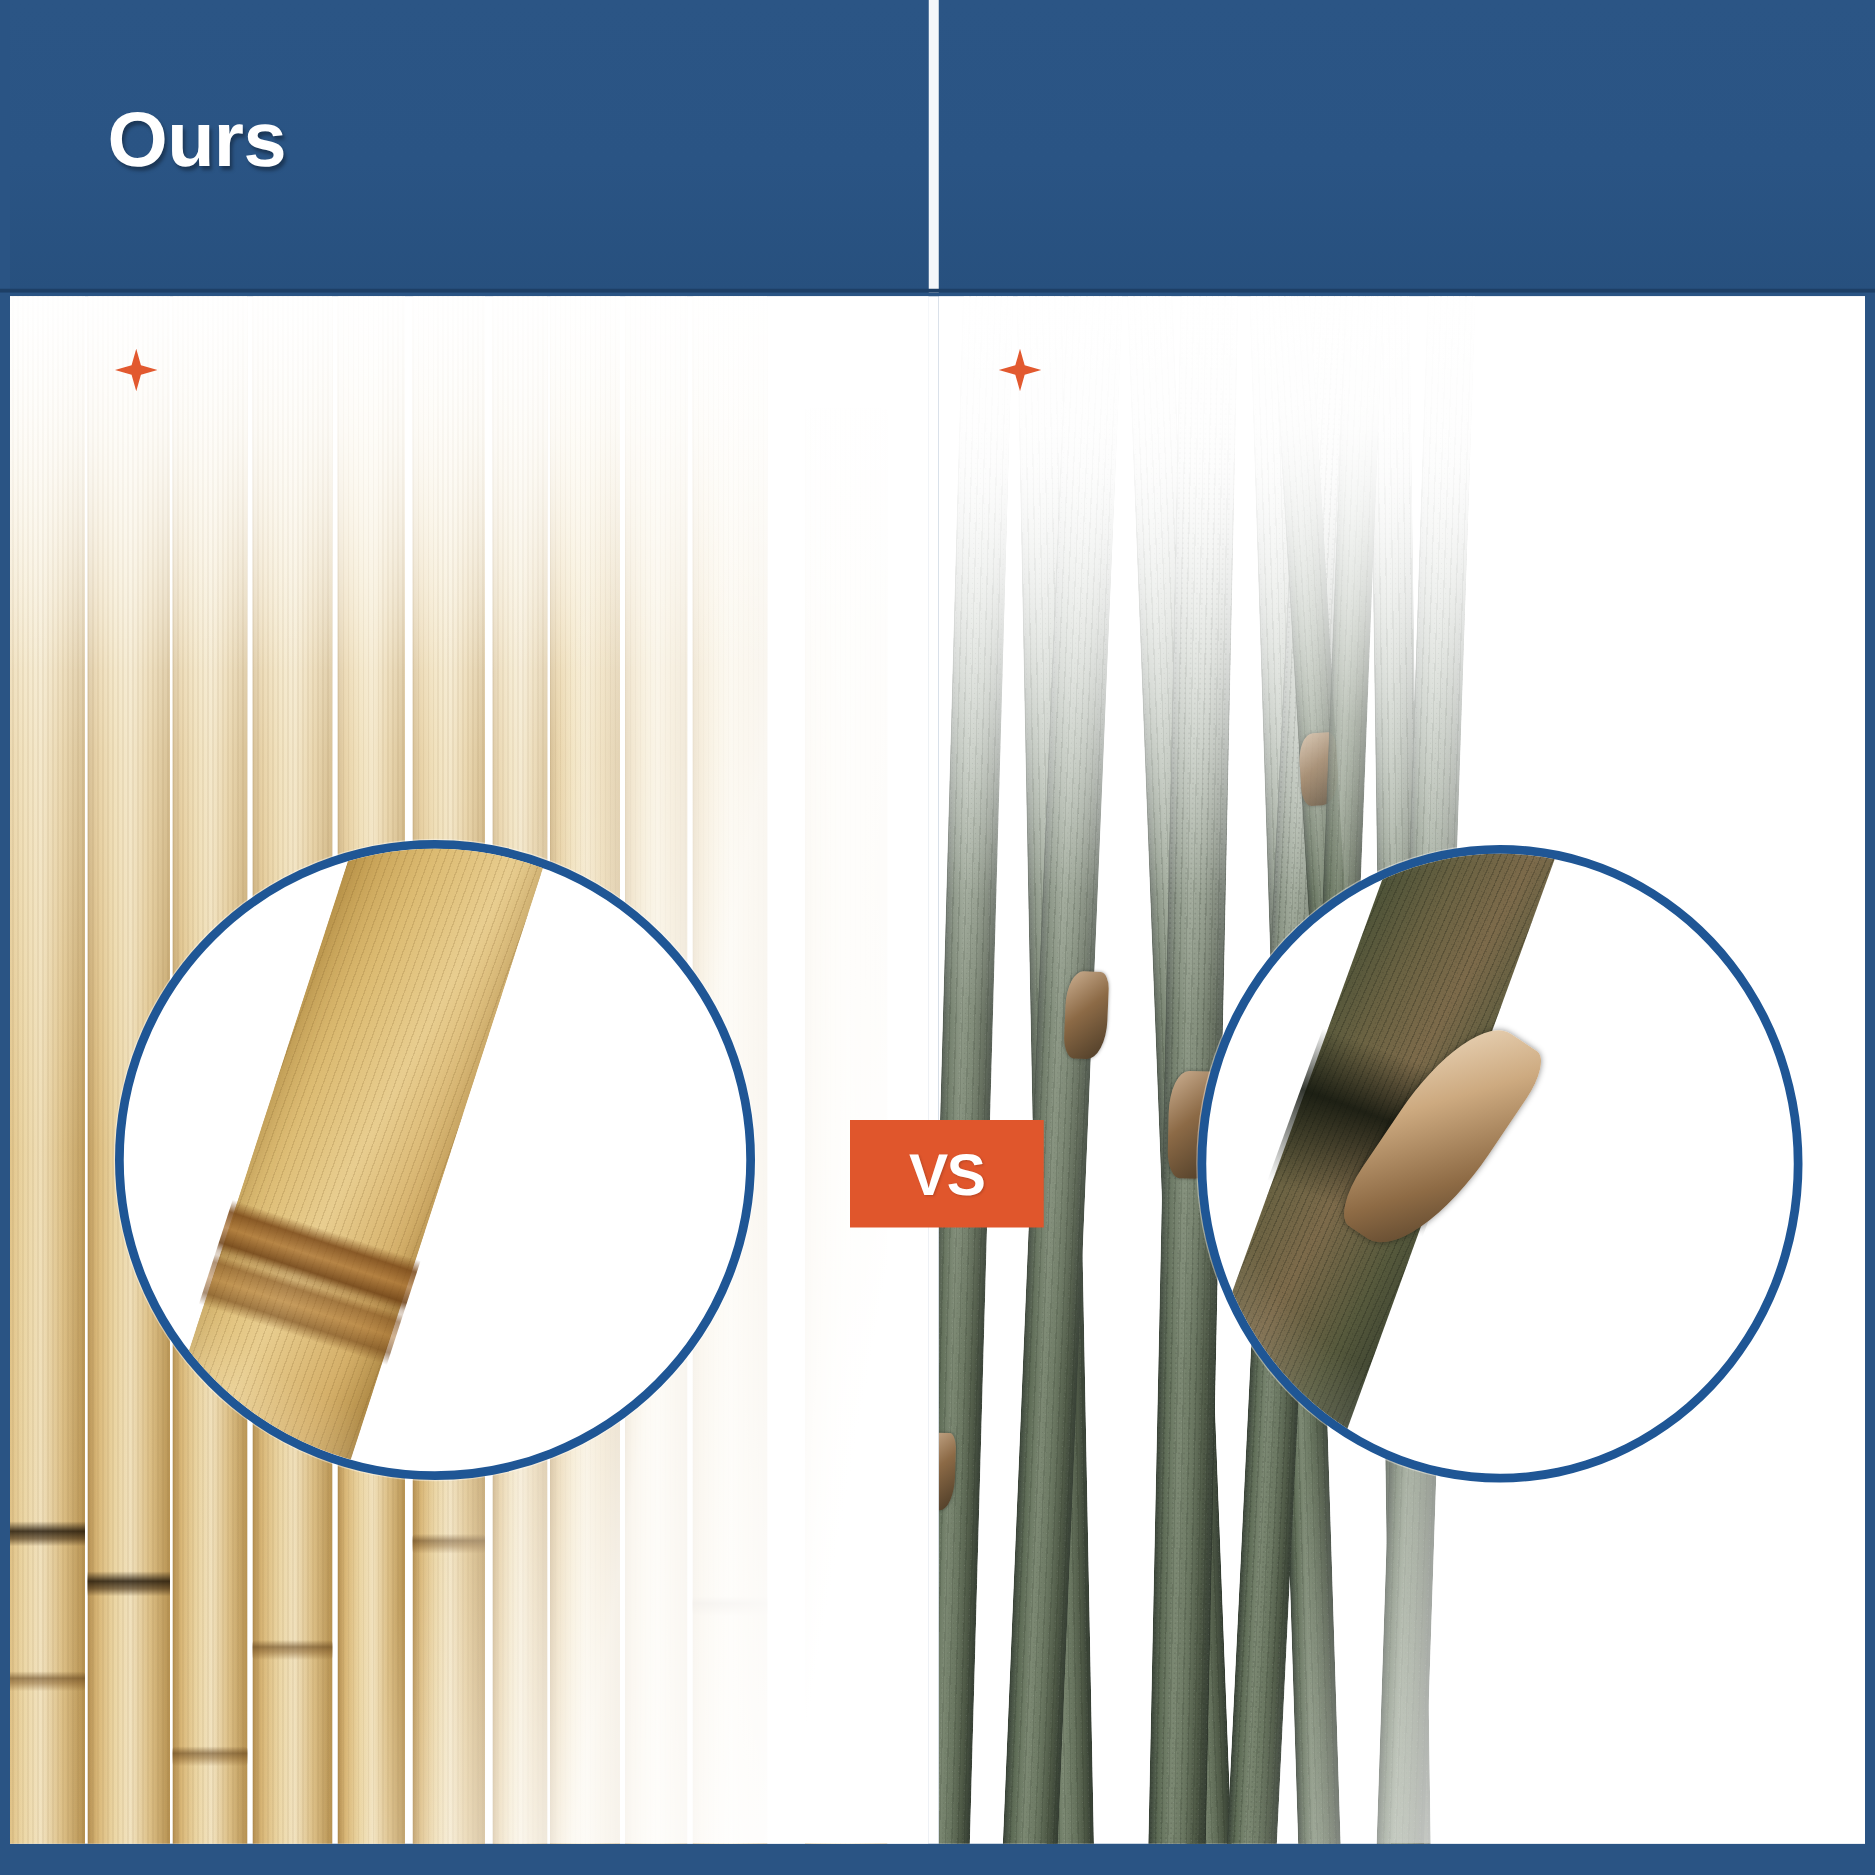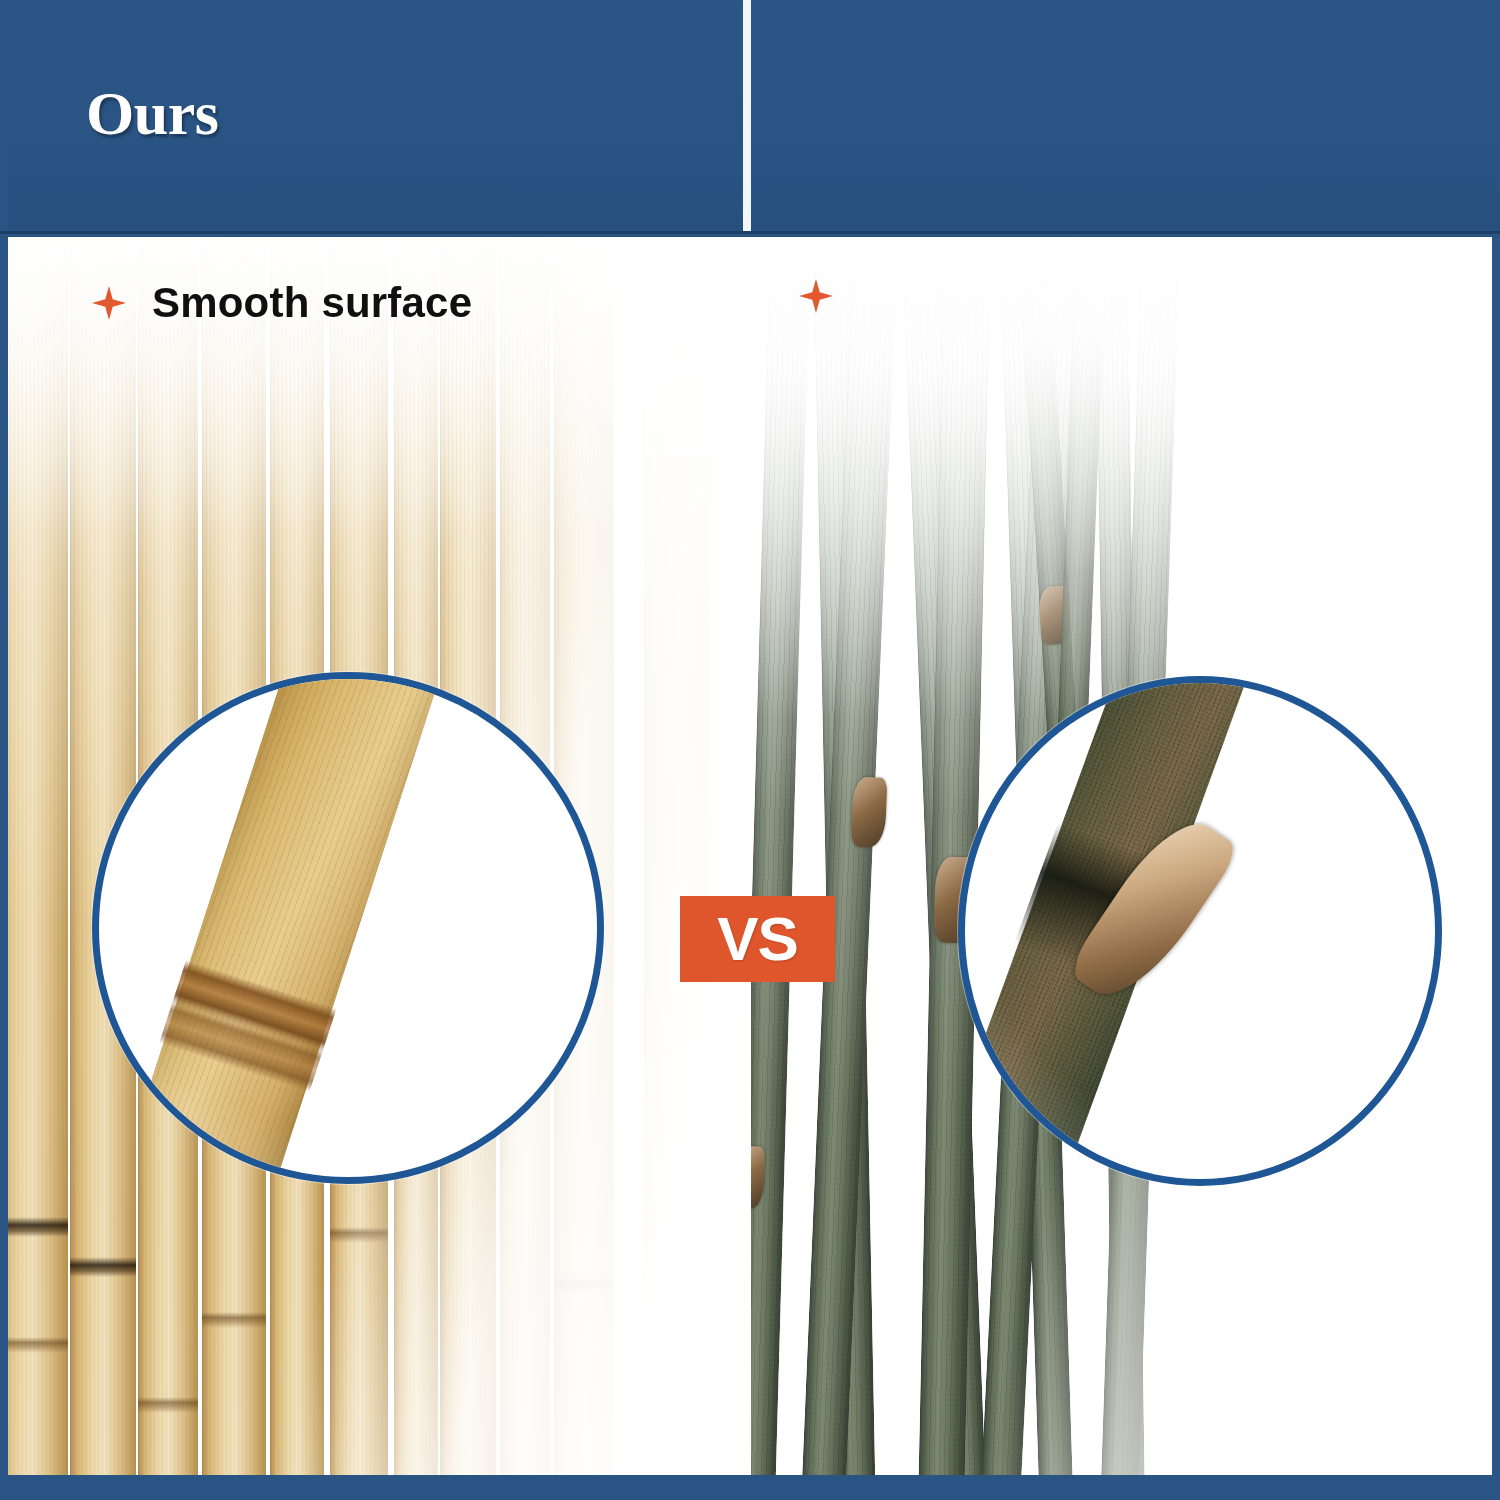--- a/index.html
+++ b/index.html
@@ -16,21 +16,20 @@
   .frame{
     position:absolute;inset:0;
     background:#2a5484;
   }
 
   
   .header-band{
     position:absolute;
     left:0;top:0;width:1500px;height:234px;
     background:linear-gradient(180deg,#2b5585 0%,#2a5484 55%,#27507e 100%);
-    font-family:Liberation Serif, serif;
   }
   .header-band:after{
     content:"";position:absolute;left:0;bottom:0;width:100%;height:3px;
     background:#1d3f66;
   }
   .header-left-edge{
     position:absolute;left:0;top:0;width:8px;height:234px;
     background:#2a5484;
   }
   .header-divider{
@@ -237,21 +236,21 @@
   }
 
   
   .vs-badge{
     position:absolute;z-index:9;
     left:680px;top:896px;width:155px;height:86px;
     background:#e0562c;
     display:flex;align-items:center;justify-content:center;
   }
   .vs-text{
-    font-size:62px;font-weight:900;color:#ffffff;
+    font-size:47px;font-weight:900;color:#ffffff;
     letter-spacing:-1px;line-height:1;
     text-shadow:1px 1px 2px rgba(0,0,0,0.18);
   }
 
   
   .seam{
     position:absolute;z-index:8;
     left:743px;top:237px;width:8px;height:1238px;
     background:#ffffff;
   }
@@ -316,21 +315,20 @@
       </div>
 
       <div style="position:absolute;inset:0;background:linear-gradient(100deg,rgba(255,255,255,0) 52%,rgba(255,255,255,0.86) 70%,#fff 88%);"></div>
       <div style="position:absolute;left:0;right:0;top:0;height:300px;background:linear-gradient(180deg,rgba(255,255,255,0.93),rgba(255,255,255,0));"></div>
     </div>
 
     <div style="position:absolute;left:0;top:0;width:100%;height:100%;">
       <div class="bullets" style="left:84px;top:42px;">
         <div class="brow">
           <span class="bstar"></span>
-          <span class="btext">Smooth surface</span>
         </div>
       </div>
     </div>
   </div>
 
   <div class="panel panel-right">
 
     <div class="photo">
       <div class="cane rc" style="left:20px;width:40px;height:1300px;transform:rotate(1.6deg);transform-origin:top center;">
         <div class="rc-stripes"></div>

